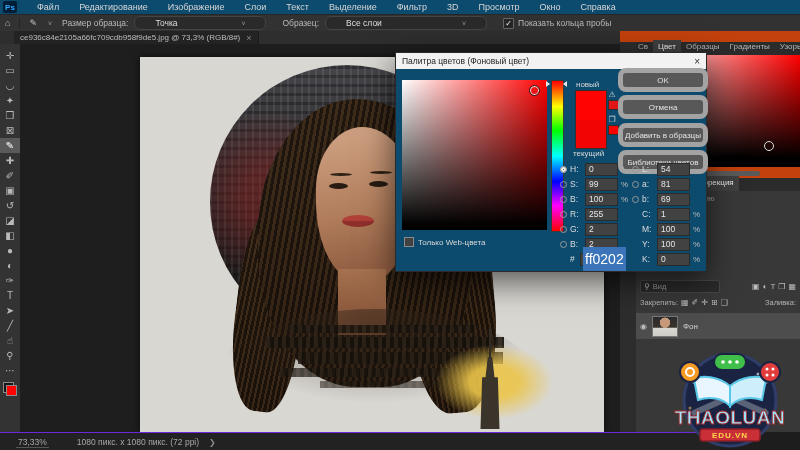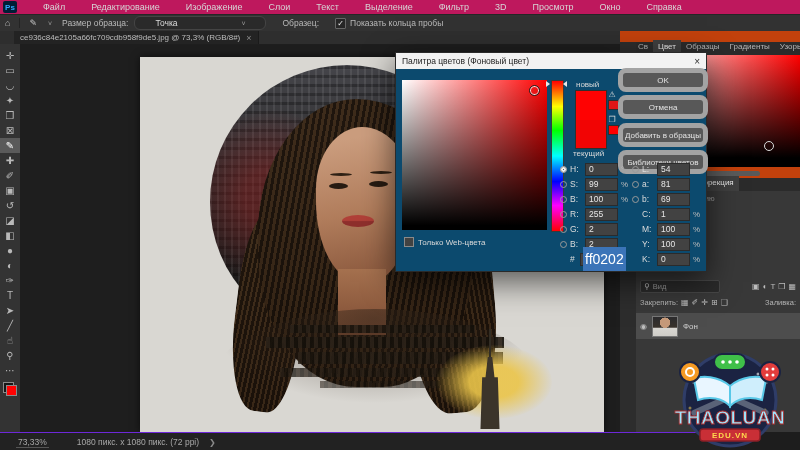--- a/index.html
+++ b/index.html
@@ -1,20 +1,20 @@
 <!DOCTYPE html>
 <html><head>
 <meta charset="utf-8">
 <style>
   html,body{margin:0;padding:0}
   body{width:800px;height:450px;overflow:hidden;position:relative;background:#1d1d1d;
        font-family:"Liberation Sans","DejaVu Sans",sans-serif;-webkit-font-smoothing:antialiased;}
   .abs{position:absolute}
   
-  .menubar{left:0;top:0;width:800px;height:14px;background:#be185d;display:flex;align-items:center;gap:14px;z-index:5}
+  .menubar{left:0;top:0;width:800px;height:14px;background:#0c4a6e;display:flex;align-items:center;gap:8px;z-index:5}
   .pslogo{width:14px;height:12px;margin:0 6px 0 3px;background:#001e36;color:#31a8ff;font-size:8px;font-weight:bold;
           display:flex;align-items:center;justify-content:center;border-radius:2px}
   .menuitem{color:#d6d6d6;font-size:9px;padding:0 6px;line-height:14px;cursor:default}
   .optionsbar{left:0;top:14px;width:800px;height:16px;background:#323232;border-top:1px solid #262626;
               display:flex;align-items:center;z-index:5;color:#b9b9b9;font-size:8.5px}
   .obar-icon{color:#c7c7c7;font-size:9px;padding:0 5px}
   .obar-divider{width:1px;height:10px;background:#242424;margin:0 4px}
   .dropdown{height:12px;background:#2a2a2a;border:1px solid #444;border-radius:6px;color:#ddd;
             display:flex;align-items:center;justify-content:space-between;padding:0 20px;font-size:8.5px}
   .dd-arrow{color:#999;font-size:7px;margin-left:6px}
@@ -153,20 +153,24 @@
   <span class="obar-icon">⌂</span>
   <span class="obar-divider"></span>
   <span class="obar-icon">✎</span>
   <span class="dd-arrow">˅</span>
   <span style="margin-left:10px">Размер образца:</span>
   <div class="dropdown" style="width:90px;margin-left:6px">
     <span>Точка</span>
     <span class="dd-arrow">˅</span>
   </div>
   <span style="margin-left:16px">Образец:</span>
+  <div class="dropdown" style="width:120px;margin-left:6px">
+    <span>Все слои</span>
+    <span class="dd-arrow">˅</span>
+  </div>
   <span class="checkbox" style="margin-left:16px">✓</span>
   <span>Показать кольца пробы</span>
 </div>
 
 <div class="abs tabbar">
   <div class="doctab">
     <span>ce936c84e2105a66fc709cdb958f9de5.jpg @ 73,3% (RGB/8#)</span>
     <span class="close">×</span>
   </div>
 </div>

